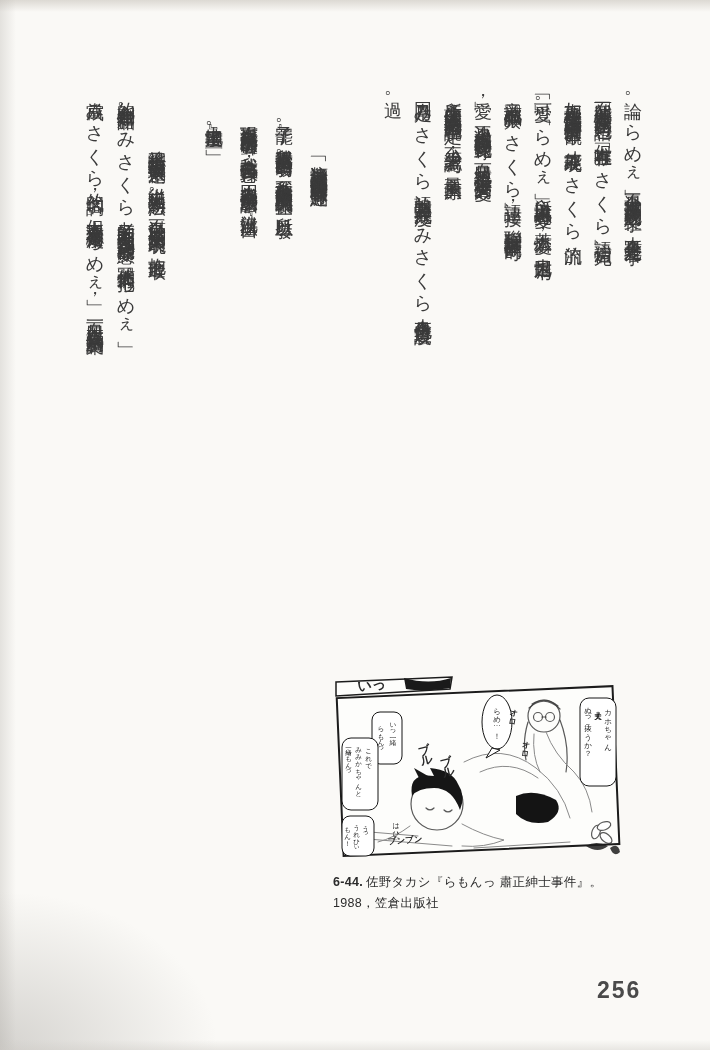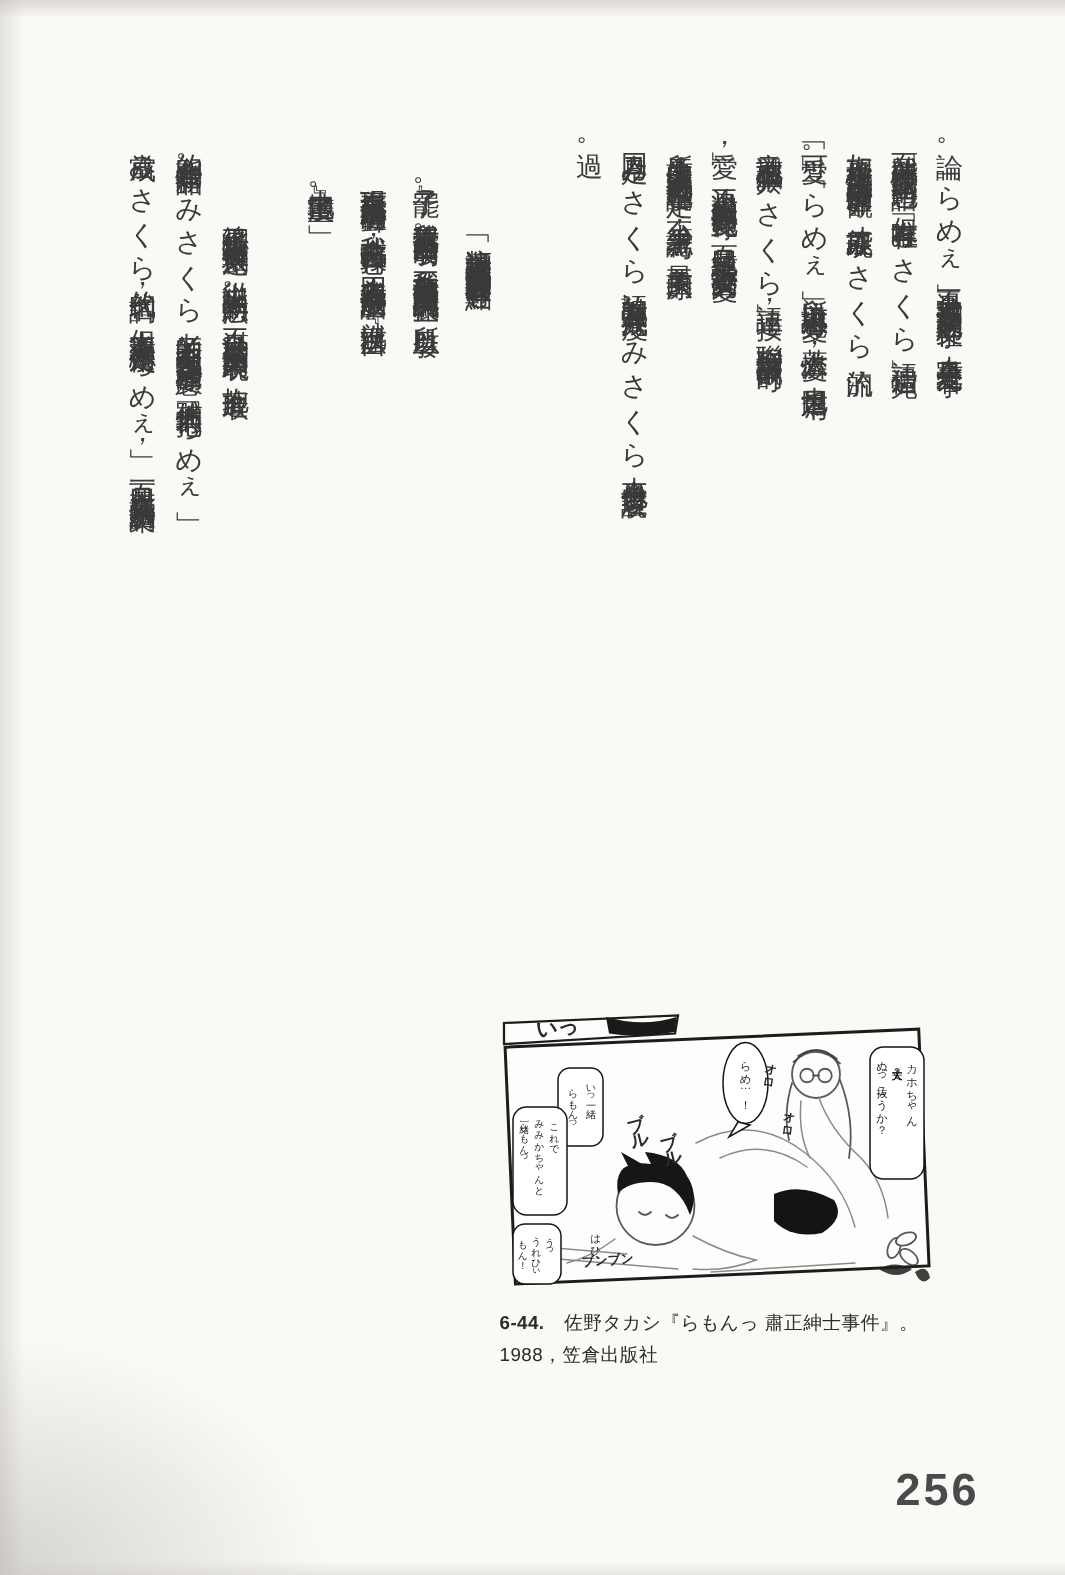--- a/index.html
+++ b/index.html
@@ -44,27 +44,27 @@
   .sfx{font-family:"DejaVu Sans",sans-serif;fill:#2a2a2a;font-weight:bold;}
   .sketch{fill:none;stroke:#3c3c3c;stroke-width:1.2;stroke-linecap:round;opacity:.85;}
   .sketch-light{fill:none;stroke:#8a8a8a;stroke-width:1;stroke-linecap:round;}
 
   
   #caption{
     position:absolute;left:333px;top:872px;width:300px;
     font-family:"Liberation Sans","DejaVu Sans",sans-serif;
     font-size:12.5px;line-height:21px;color:#2b2b2b;letter-spacing:.3px;
   }
-  #caption .cap-id{font-weight:bold;margin-right:13px;}
+  #caption .cap-id{font-weight:bold;margin-right:3px;}
 
   
   #pageno{
     position:absolute;left:597px;top:977px;
     font-family:"Liberation Sans","DejaVu Sans",sans-serif;
-    font-size:30px;font-weight:600;color:#4a4a4a;letter-spacing:2px;
+    font-size:23px;font-weight:600;color:#4a4a4a;letter-spacing:2px;
   }
 </style>
 </head>
 <body>
 
 <div class="shade" id="shade-top"></div>
 <div class="shade" id="shade-left"></div>
 <div class="shade" id="shade-bl"></div>
 <div class="shade" id="shade-bottom"></div>
 

